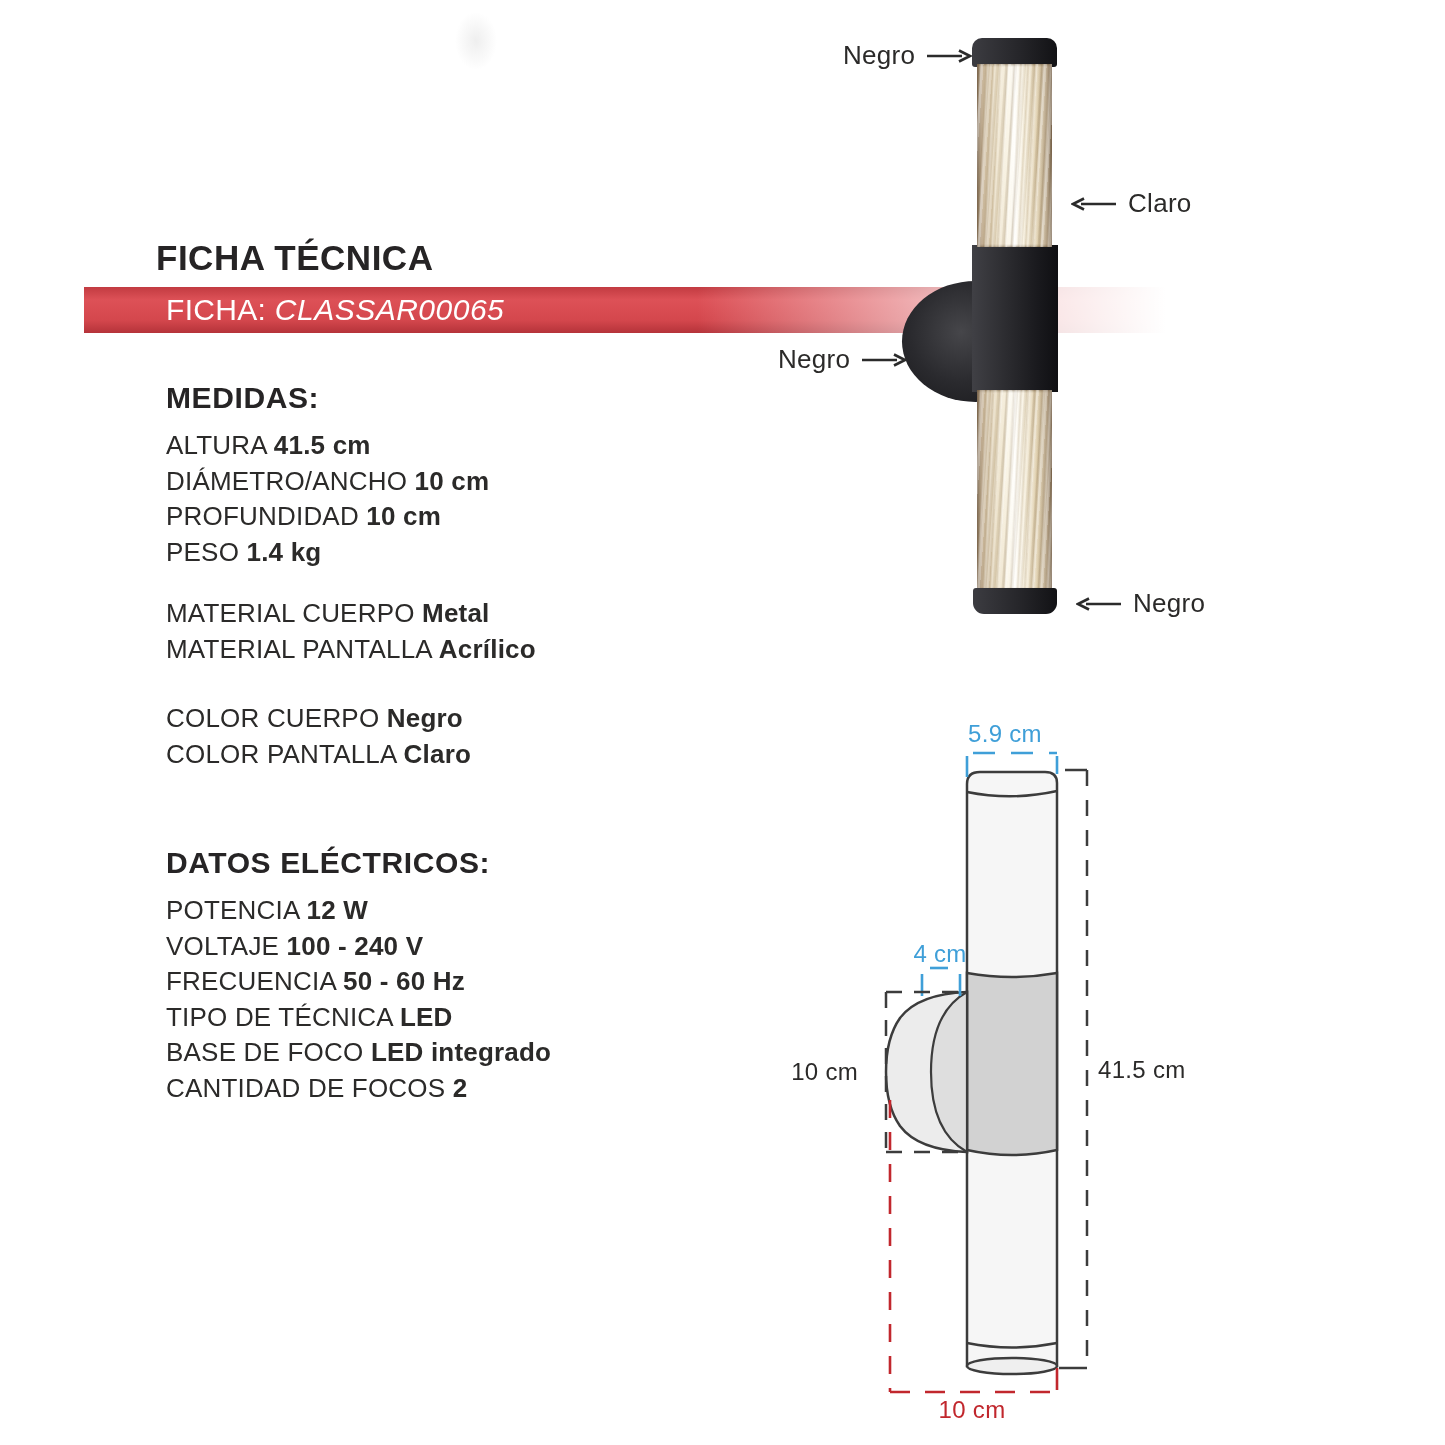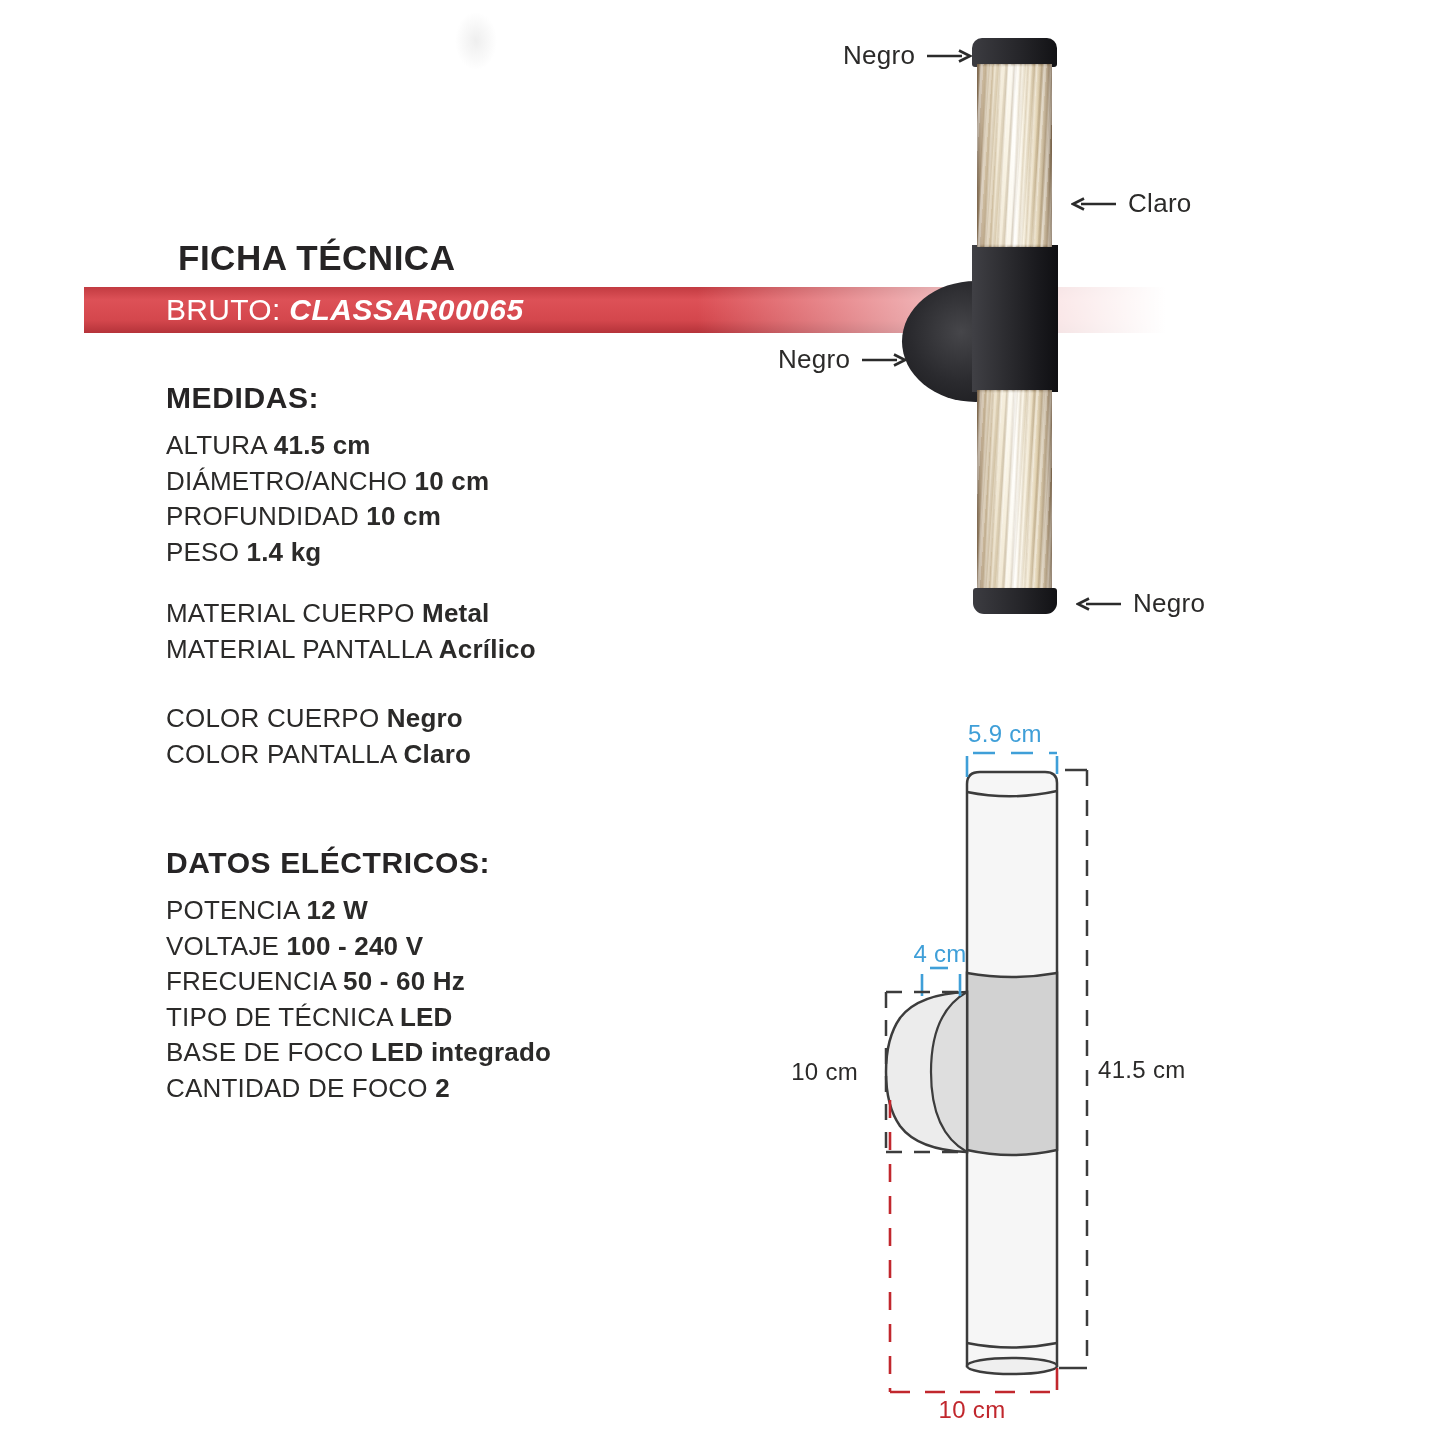--- a/index.html
+++ b/index.html
@@ -5,28 +5,28 @@
   html,body{margin:0;padding:0;background:#ffffff;}
   #canvas{
     position:relative;width:1445px;height:1445px;background:#fff;overflow:hidden;
     font-family:"Liberation Sans",sans-serif;color:#2b2a29;
   }
   
   .smudge{position:absolute;left:455px;top:12px;width:42px;height:58px;border-radius:50%;
     background:radial-gradient(closest-side,rgba(120,120,120,.12),rgba(120,120,120,0));}
 
   
-  .page-title{position:absolute;left:178px;top:238px;font-size:35px;font-weight:800;
+  .page-title{position:absolute;left:156px;top:238px;font-size:35px;font-weight:800;
     letter-spacing:.5px;color:#262425;text-align:center;}
   .banner{position:absolute;left:84px;top:287px;width:1115px;height:46px;z-index:1;
     background:
       linear-gradient(90deg, rgba(255,255,255,0) 0%, rgba(255,255,255,0) 55%, rgba(255,255,255,.85) 86%, #ffffff 97%),
       linear-gradient(180deg,#c23b41 0%,#dd5157 28%,#d4474d 72%,#b5333a 100%);}
   .banner-text{line-height:46px;padding-left:82px;font-size:30px;color:#fff;letter-spacing:.3px;}
-  .banner-text .model{font-weight:700;font-style:italic;letter-spacing:.5px;}
+  .banner-text .model{font-weight:400;font-style:italic;letter-spacing:.5px;}
 
   
   .section{position:absolute;left:166px;z-index:2;}
   .section h2{margin:0 0 13px 0;font-size:30px;font-weight:800;letter-spacing:.6px;color:#262425;}
   .row{margin:0;font-size:26px;line-height:35.5px;letter-spacing:.2px;}
   .row b{font-weight:800;}
   .row.gap{margin-top:34px;}
   #sec-medidas{top:381px;}
   #sec-terminados{top:596px;}
   #sec-datos{top:846px;}
@@ -63,21 +63,21 @@
 </head>
 <body>
 
 <div id="canvas">
 
   <div class="smudge"></div>
 
   <div class="page-title">FICHA TÉCNICA</div>
   <div class="banner">
     <div class="banner-text">
-      <span>BRUTO:</span>
+      <span>FICHA:</span>
       <span class="model">CLASSAR00065</span>
     </div>
   </div>
 
   <div class="section" id="sec-medidas">
     <h2>MEDIDAS:</h2>
     <p class="row"><span>ALTURA</span> <b>41.5 cm</b></p>
     <p class="row"><span>DIÁMETRO/ANCHO</span> <b>10 cm</b></p>
     <p class="row"><span>PROFUNDIDAD</span> <b>10 cm</b></p>
     <p class="row"><span>PESO</span> <b>1.4 kg</b></p>
@@ -90,21 +90,21 @@
     <p class="row"><span>COLOR PANTALLA</span> <b>Claro</b></p>
   </div>
 
   <div class="section" id="sec-datos">
     <h2>DATOS ELÉCTRICOS:</h2>
     <p class="row"><span>POTENCIA</span> <b>12 W</b></p>
     <p class="row"><span>VOLTAJE</span> <b>100 - 240 V</b></p>
     <p class="row"><span>FRECUENCIA</span> <b>50 - 60 Hz</b></p>
     <p class="row"><span>TIPO DE TÉCNICA</span> <b>LED</b></p>
     <p class="row"><span>BASE DE FOCO</span> <b>LED integrado</b></p>
-    <p class="row"><span>CANTIDAD DE FOCO</span> <b>2</b></p>
+    <p class="row"><span>CANTIDAD DE FOCOS</span> <b>2</b></p>
   </div>
 
 
   <div class="photo-el plate"></div>
   <div class="photo-el midbody"></div>
   <div class="photo-el topcap"></div>
   <div class="photo-el shade shade-upper"></div>
   <div class="photo-el shade shade-lower"></div>
   <div class="photo-el bottomcap"></div>
 

